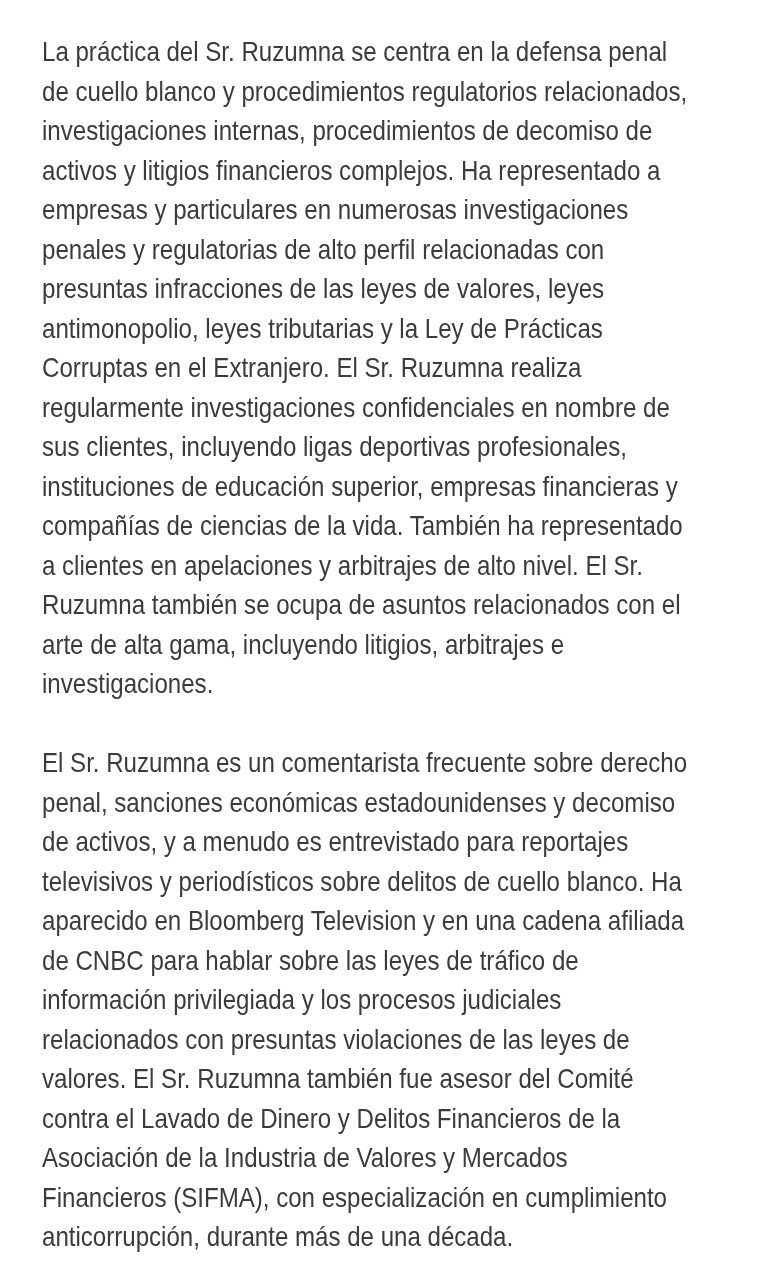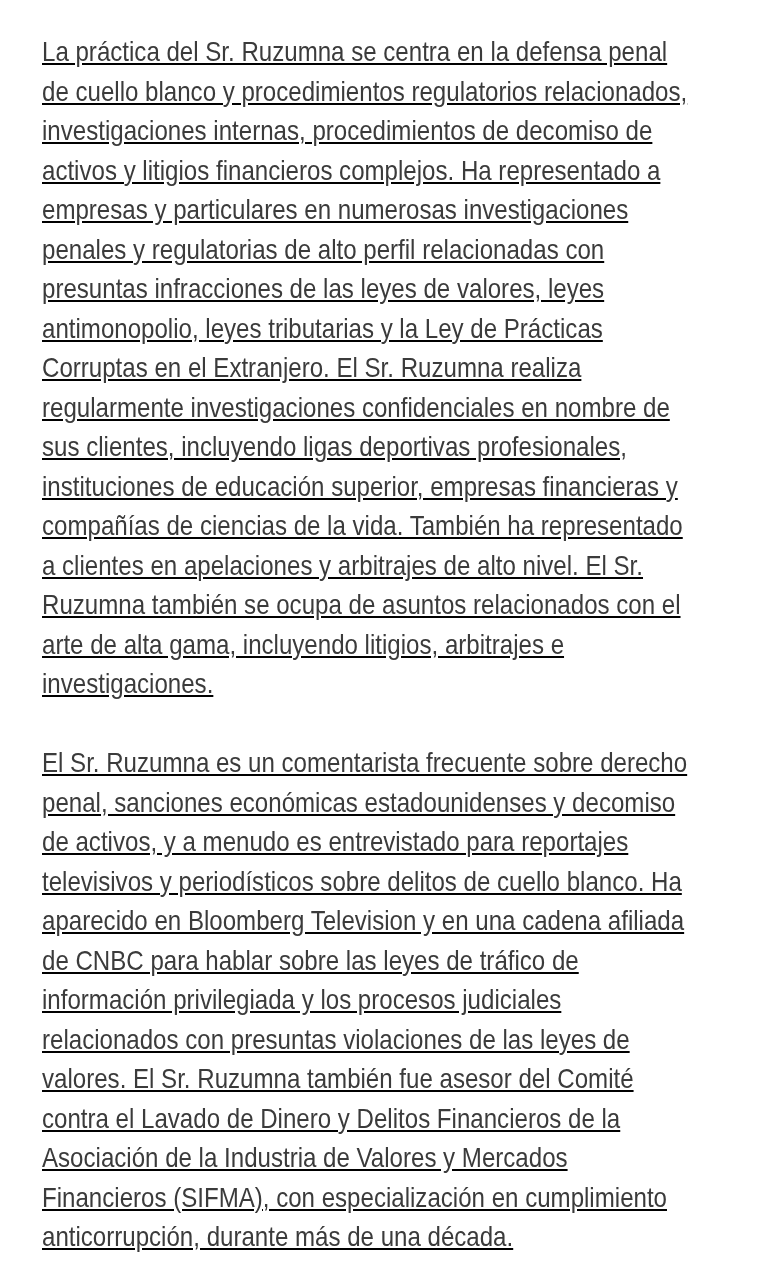--- a/index.html
+++ b/index.html
@@ -10,21 +10,20 @@
   }
   body {
     width: 770px;
     height: 1280px;
     font-family: "Liberation Sans", "DejaVu Sans", sans-serif;
   }
   .page {
     box-sizing: border-box;
     padding: 32px 0 0 42px;
     width: 770px;
-    text-decoration: underline;
   }
   
   .article {
     width: 842px;
     transform: scaleX(0.86);
     transform-origin: 0 0;
   }
   .article p {
     margin: 0 0 39.5px 0;
     font-size: 28px;

